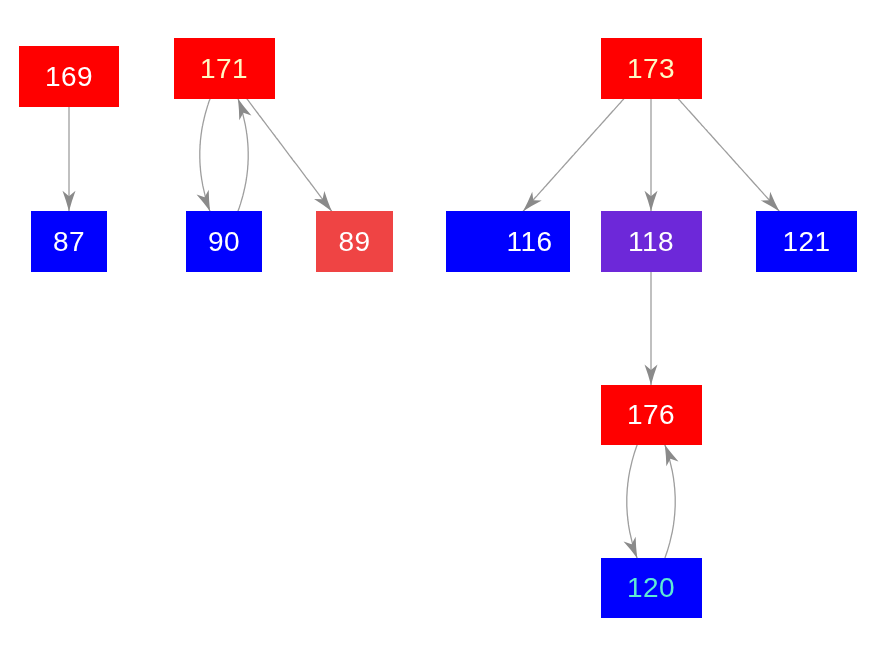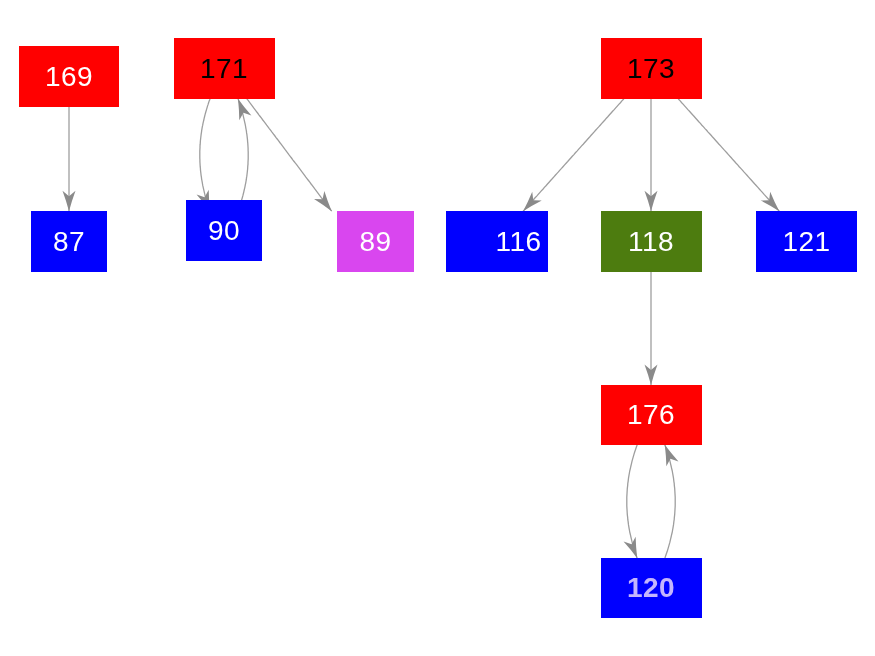--- a/index.html
+++ b/index.html
@@ -60,43 +60,43 @@
         <path class="edge" d="M651.0,271.9 L651.0,272.3 L651.0,274.0 L651.0,275.8 L651.0,277.5 L651.0,279.2 L651.0,281.0 L651.0,282.7 L651.0,284.4 L651.0,286.2 L651.0,287.9 L651.0,289.6 L651.0,291.4 L651.0,293.1 L651.0,294.9 L651.0,296.6 L651.0,298.3 L651.0,300.1 L651.0,301.8 L651.0,303.5 L651.0,305.3 L651.0,307.0 L651.0,308.7 L651.0,310.5 L651.0,312.2 L651.0,313.9 L651.0,315.7 L651.0,317.4 L651.0,319.1 L651.0,320.9 L651.0,322.6 L651.0,324.3 L651.0,326.1 L651.0,327.8 L651.0,329.6 L651.0,331.3 L651.0,333.0 L651.0,334.8 L651.0,336.5 L651.0,338.2 L651.0,340.0 L651.0,341.7 L651.0,343.4 L651.0,345.2 L651.0,346.9 L651.0,348.6 L651.0,350.4 L651.0,352.1 L651.0,353.8 L651.0,355.6 L651.0,357.3 L651.0,359.0 L651.0,360.8 L651.0,362.5 L651.0,364.3 L651.0,366.0 L651.0,367.7 L651.0,369.5 L651.0,371.2 L651.0,372.9 L651.0,374.7 L651.0,376.4 L651.0,378.1 L651.0,379.9 L651.0,381.6 L651.0,383.3 L651.0,385.1" stroke="#9e9e9e" stroke-width="1.3" marker-end="url(#arrowhead)"></path>
         <path class="edge" d="M637.2,444.8 L637.0,445.3 L636.4,447.0 L635.8,448.7 L635.2,450.5 L634.6,452.2 L634.1,453.9 L633.6,455.7 L633.1,457.4 L632.6,459.1 L632.1,460.8 L631.7,462.6 L631.3,464.3 L630.9,466.0 L630.5,467.8 L630.1,469.5 L629.7,471.2 L629.4,473.0 L629.1,474.7 L628.8,476.4 L628.5,478.1 L628.3,479.9 L628.1,481.6 L627.8,483.3 L627.7,485.1 L627.5,486.8 L627.3,488.5 L627.2,490.3 L627.1,492.0 L627.0,493.7 L626.9,495.4 L626.8,497.2 L626.8,498.9 L626.8,500.6 L626.8,502.4 L626.8,504.1 L626.8,505.8 L626.9,507.6 L627.0,509.3 L627.1,511.0 L627.2,512.7 L627.3,514.5 L627.5,516.2 L627.7,517.9 L627.8,519.7 L628.1,521.4 L628.3,523.1 L628.5,524.9 L628.8,526.6 L629.1,528.3 L629.4,530.0 L629.7,531.8 L630.1,533.5 L630.5,535.2 L630.9,537.0 L631.3,538.7 L631.7,540.4 L632.1,542.2 L632.6,543.9 L633.1,545.6 L633.6,547.3 L634.1,549.1 L634.6,550.8 L635.2,552.5 L635.8,554.3 L636.4,556.0 L637.0,557.7 L637.2,558.2" stroke="#9e9e9e" stroke-width="1.3" marker-end="url(#arrowhead)"></path>
         <path class="edge" d="M664.8,558.2 L665.0,557.7 L665.6,556.0 L666.2,554.3 L666.8,552.5 L667.4,550.8 L667.9,549.1 L668.4,547.3 L668.9,545.6 L669.4,543.9 L669.9,542.2 L670.3,540.4 L670.7,538.7 L671.1,537.0 L671.5,535.2 L671.9,533.5 L672.3,531.8 L672.6,530.0 L672.9,528.3 L673.2,526.6 L673.5,524.9 L673.7,523.1 L673.9,521.4 L674.2,519.7 L674.3,517.9 L674.5,516.2 L674.7,514.5 L674.8,512.7 L674.9,511.0 L675.0,509.3 L675.1,507.6 L675.2,505.8 L675.2,504.1 L675.2,502.4 L675.2,500.6 L675.2,498.9 L675.2,497.2 L675.1,495.4 L675.0,493.7 L674.9,492.0 L674.8,490.3 L674.7,488.5 L674.5,486.8 L674.3,485.1 L674.2,483.3 L673.9,481.6 L673.7,479.9 L673.5,478.1 L673.2,476.4 L672.9,474.7 L672.6,473.0 L672.3,471.2 L671.9,469.5 L671.5,467.8 L671.1,466.0 L670.7,464.3 L670.3,462.6 L669.9,460.8 L669.4,459.1 L668.9,457.4 L668.4,455.7 L667.9,453.9 L667.4,452.2 L666.8,450.5 L666.2,448.7 L665.6,447.0 L665.0,445.3 L664.8,444.8" stroke="#9e9e9e" stroke-width="1.3" marker-end="url(#arrowhead)"></path>
       </g>
   </svg>
   <div>
       <div class="graph-node" style="left: 19px; top: 46px; width: 100px; height: 61px; background: rgb(255, 0, 0);">
         <span class="node-label" style="color: rgb(255, 255, 255);">169</span>
       </div>
       <div class="graph-node" style="left: 173.5px; top: 38px; width: 101px; height: 61px; background: rgb(255, 0, 0);">
-        <span class="node-label" style="color: #000000;">171</span>
+        <span class="node-label" style="color: #fef9c3;">171</span>
       </div>
       <div class="graph-node" style="left: 600.5px; top: 38px; width: 101px; height: 61px; background: rgb(255, 0, 0);">
-        <span class="node-label" style="color: #000000;">173</span>
+        <span class="node-label" style="color: #fef9c3;">173</span>
       </div>
       <div class="graph-node" style="left: 31px; top: 211px; width: 76px; height: 61px; background: rgb(0, 0, 255); justify-content: center;">
         <span class="node-label" style="color: rgb(255, 255, 255);">87</span>
       </div>
-      <div class="graph-node" style="left: 186px; top: 200px; width: 76px; height: 61px; background: rgb(0, 0, 255);">
+      <div class="graph-node" style="left: 186px; top: 211px; width: 76px; height: 61px; background: rgb(0, 0, 255);">
         <span class="node-label" style="color: rgb(255, 255, 255);">90</span>
       </div>
-      <div class="graph-node" style="left: 316px; top: 211px; width: 77px; height: 61px; background: #d946ef; margin-left: 21px;">
+      <div class="graph-node" style="left: 316px; top: 211px; width: 77px; height: 61px; background: #ef4444;">
         <span class="node-label" style="color: rgb(255, 255, 255);">89</span>
       </div>
-      <div class="graph-node" style="left: 445.5px; top: 211px; width: 102px; height: 61px; background: rgb(0, 0, 255); padding-left: 44px;">
+      <div class="graph-node" style="left: 445.5px; top: 211px; width: 124px; height: 61px; background: rgb(0, 0, 255); padding-left: 44px;">
         <span class="node-label" style="color: rgb(255, 255, 255);">116</span>
       </div>
-      <div class="graph-node" style="left: 600.5px; top: 211px; width: 101px; height: 61px; background: #4d7c0f;">
+      <div class="graph-node" style="left: 600.5px; top: 211px; width: 101px; height: 61px; background: #6d28d9;">
         <span class="node-label" style="color: rgb(255, 255, 255);">118</span>
       </div>
       <div class="graph-node" style="left: 756px; top: 211px; width: 101px; height: 61px; background: rgb(0, 0, 255); text-align: right;">
         <span class="node-label" style="color: rgb(255, 255, 255);">121</span>
       </div>
       <div class="graph-node" style="left: 600.5px; top: 385px; width: 101px; height: 60px; background: rgb(255, 0, 0); justify-content: center;">
         <span class="node-label" style="color: rgb(255, 255, 255);">176</span>
       </div>
       <div class="graph-node" style="left: 600.5px; top: 558px; width: 101px; height: 60px; background: rgb(0, 0, 255);">
-        <span class="node-label" style="color: #c4b5fd; font-weight: bold;">120</span>
+        <span class="node-label" style="color: #5eead4;">120</span>
       </div>
     </div>
 </div>
 
 </body></html>

